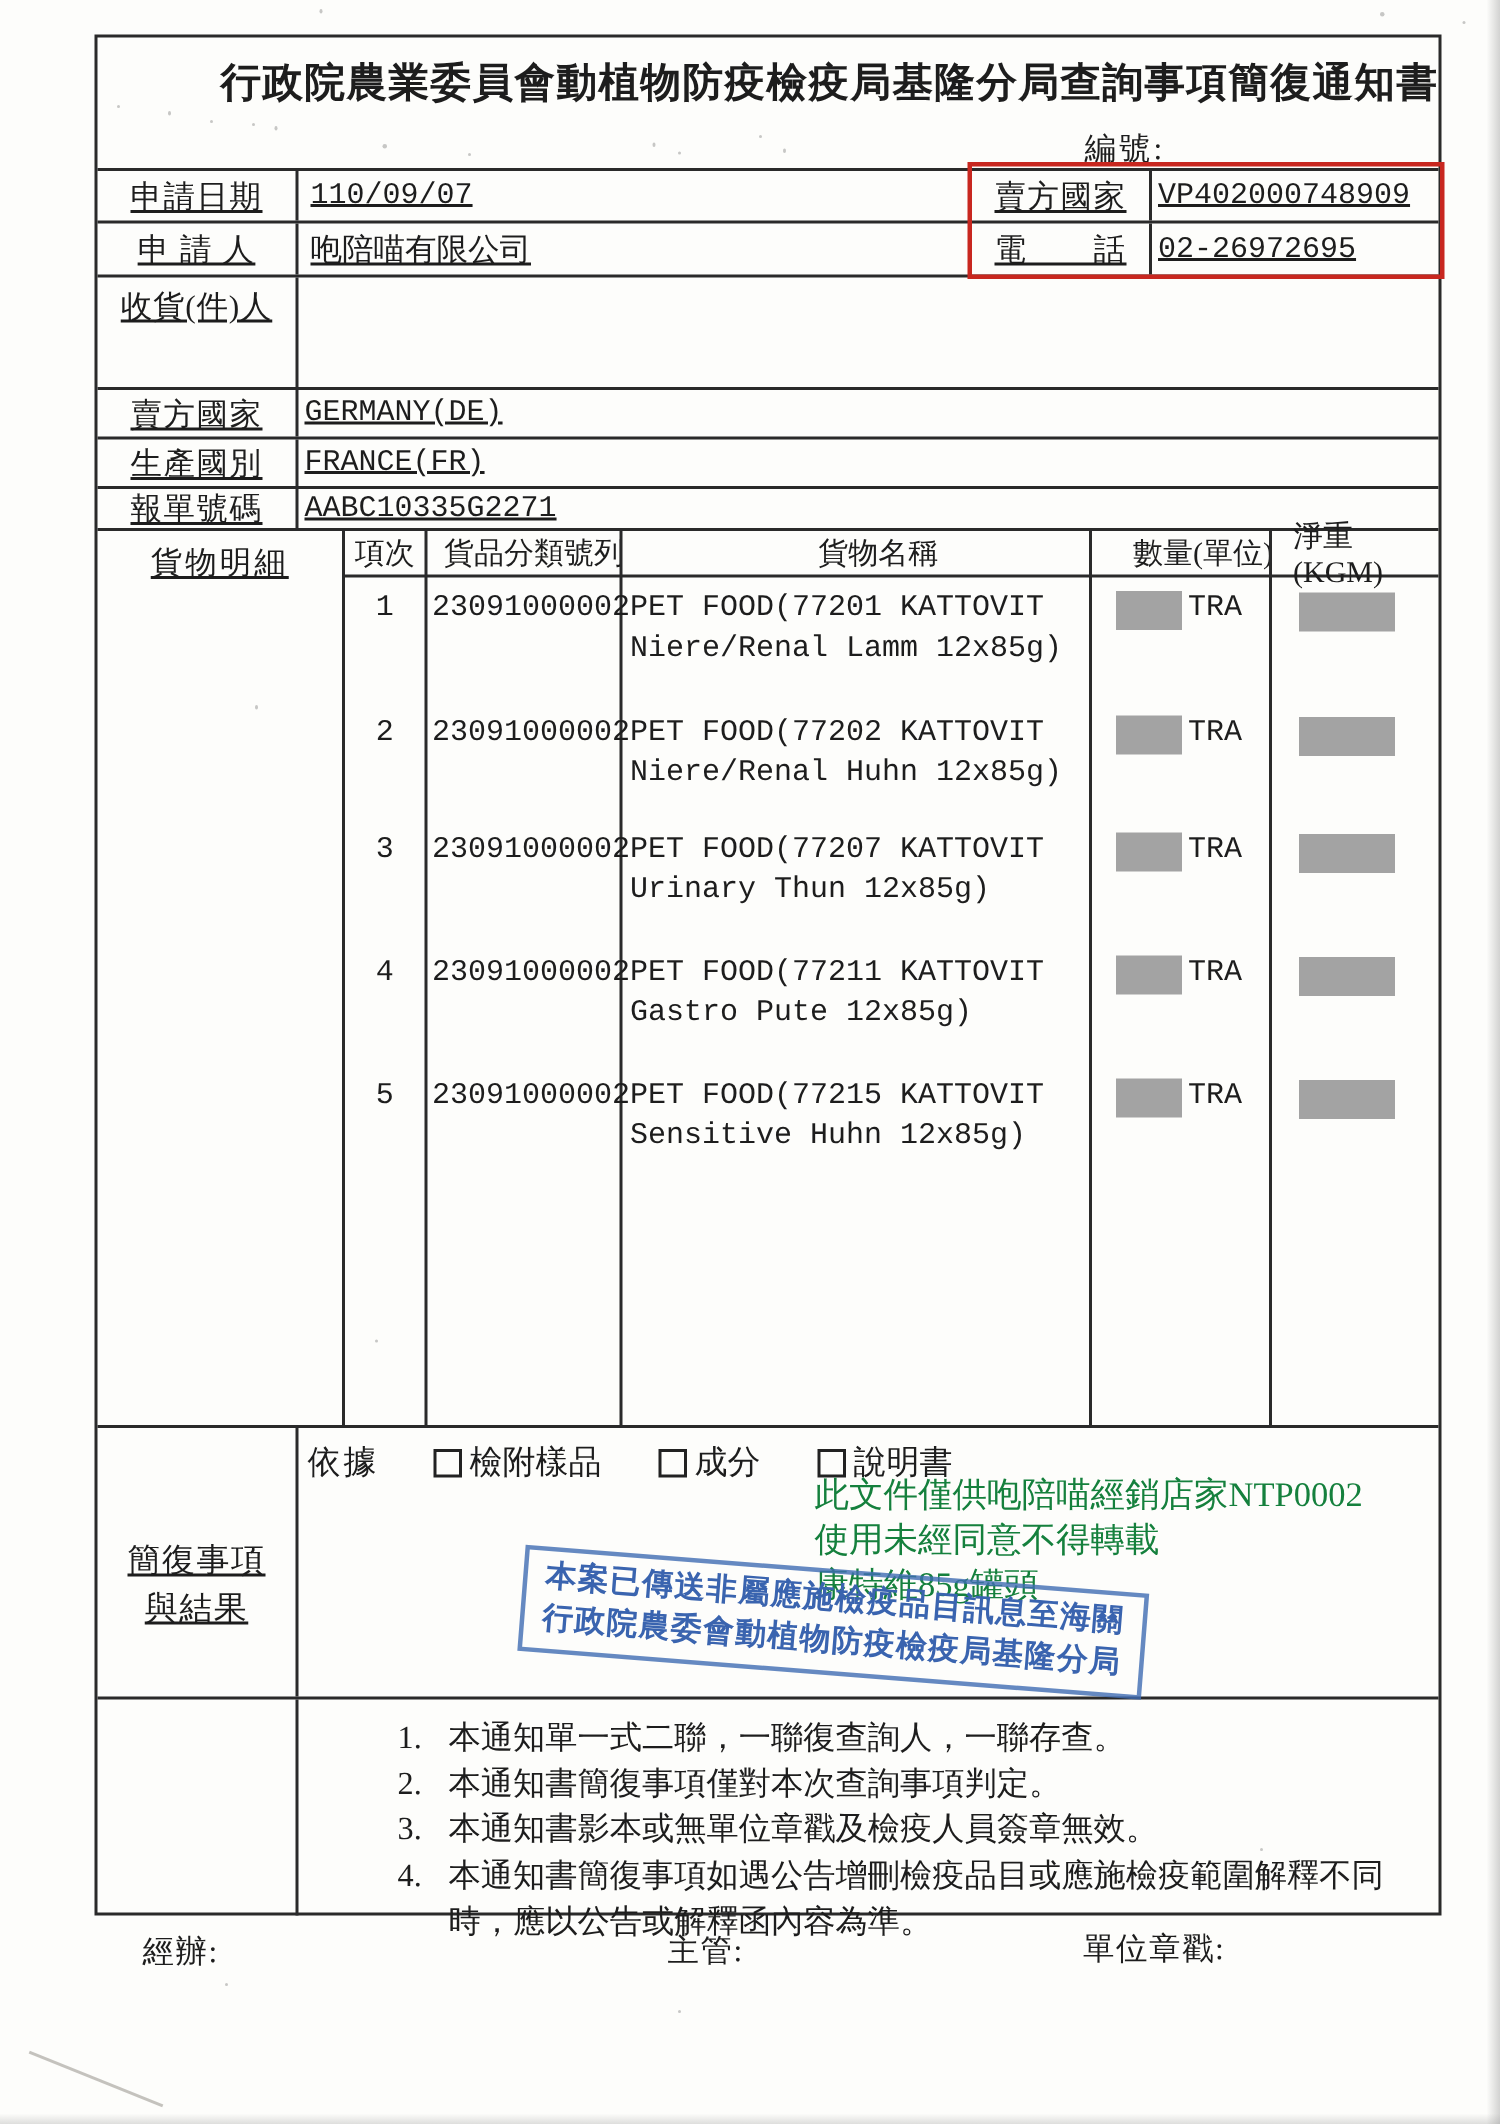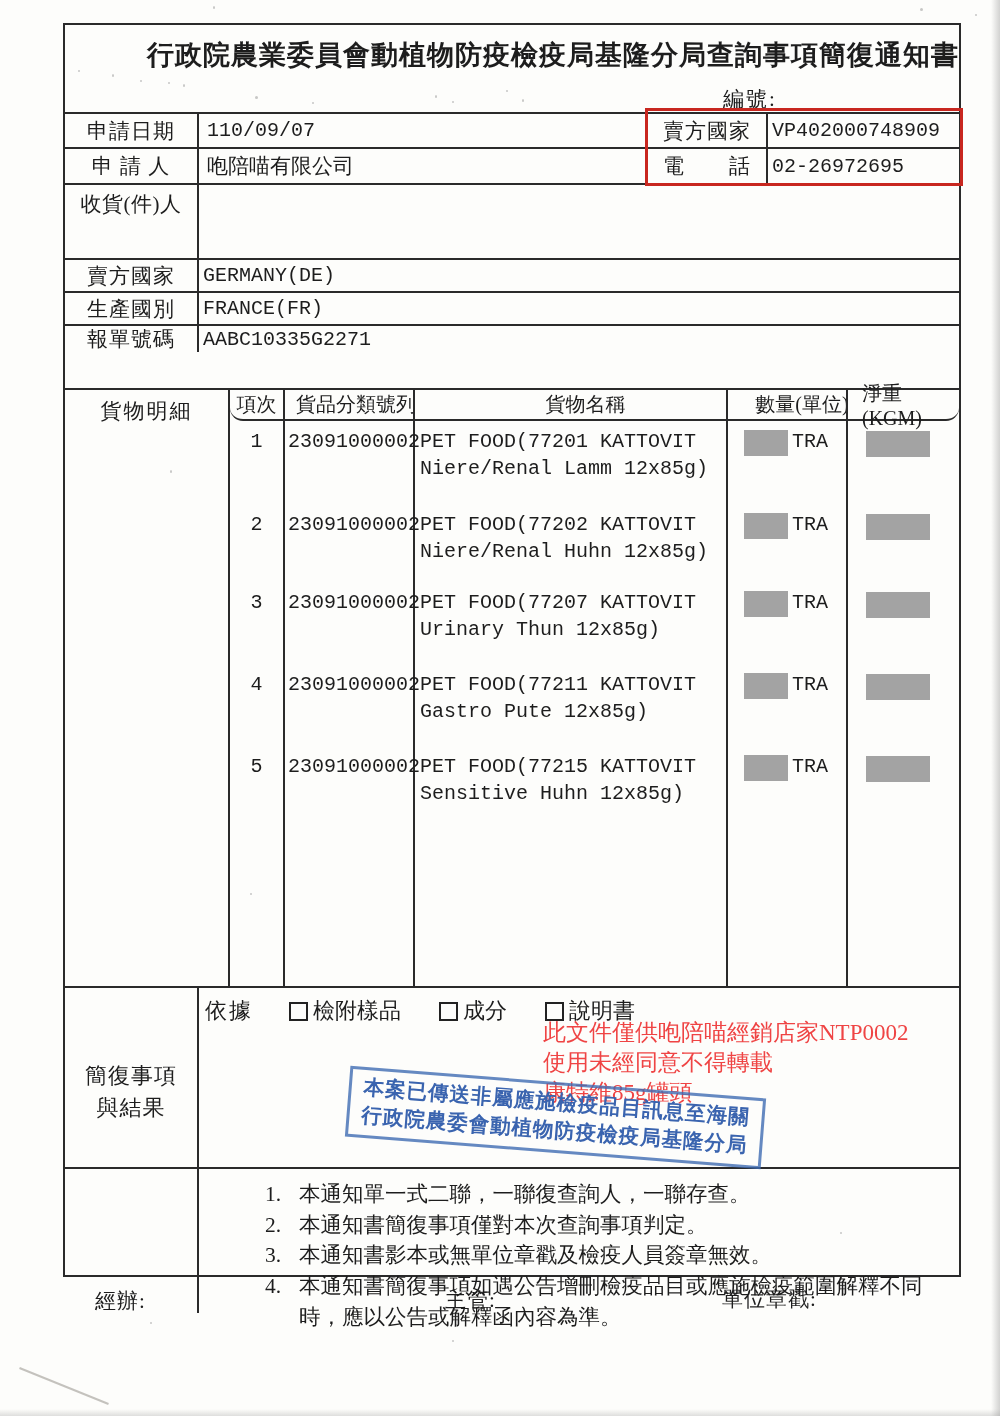--- a/index.html
+++ b/index.html
@@ -6,21 +6,21 @@
   .page {
     position:relative; width:1000px; height:1416px; margin:0 auto;
     background:#fdfdfb; overflow:hidden; color:#1d1d1d;
     font-family:"Liberation Serif","DejaVu Serif",serif;
   }
   .form {
     position:absolute; left:63px; top:23px; width:898px; height:1254px;
     border:2px solid #2a2a2a; box-sizing:border-box; background:transparent;
   }
   .row { display:flex; box-sizing:border-box; border-top:2px solid #2a2a2a; }
-  .cell { box-sizing:border-box; }
+  .cell { box-sizing:border-box;text-decoration:underline; }
   .br { border-right:2px solid #2a2a2a; }
   .lbl { font-size:21px; letter-spacing:1px; display:flex; align-items:center; justify-content:center; white-space:pre; }
   .mono { font-family:"Liberation Mono","DejaVu Sans Mono",monospace; font-size:20px; letter-spacing:0; }
   .cjk21 { font-size:21px; }
 
   
   .r-title { position:relative; height:87px; border-top:none; display:block; }
   .title-text { text-align:right; padding-top:12px; font-size:27px; font-weight:600; letter-spacing:1px; }
   .serial { position:absolute; left:658px; top:60px; font-size:21px; letter-spacing:2px; }
 
@@ -29,26 +29,26 @@
   .c-lab2 { width:120px; } .c-val2 { flex:1; display:flex; align-items:center; padding-left:4px; }
 
   .r-consignee { height:75px; }
   .consignee-lab { width:134px; font-size:21px; letter-spacing:0.5px; padding-top:5px; text-align:center; }
   .consignee-val { flex:1; display:flex; align-items:center; padding-left:8px; padding-top:14px; font-size:22px; }
 
   .r-sm { height:33px; } .r-decl { height:28px; }
   .c-valwide { flex:1; display:flex; align-items:center; padding-left:4px; }
 
   
-  .r-goods { height:598px;margin-top:36px; }
+  .r-goods { height:598px; }
   .g-side { width:165px; }
   .g-side .side-label { margin-top:7px; text-align:center; font-size:21px; letter-spacing:2px; }
   .g-main { flex:1; position:relative; }
   .vline { position:absolute; top:0; bottom:0; width:2px; background:#2a2a2a; }
-  .g-head { display:flex; height:31px; border-bottom:2px solid #2a2a2a; box-sizing:border-box;border-radius:13px; }
+  .g-head { display:flex; height:31px; border-bottom:2px solid #2a2a2a; box-sizing:border-box; }
   .g-head .hc { display:flex; align-items:center; justify-content:center; font-size:20px; box-sizing:border-box; }
   .item { position:absolute; left:0; width:100%; height:58px; }
   .item span { position:absolute; }
   .it-no { left:0; width:53px; text-align:center; font-size:20px; }
   .it-code { left:58px; top:0; }
   .it-n1 { left:190px; top:0; }
   .it-n2 { left:190px; top:27px; }
   .redact { position:absolute; background:#a3a3a3; }
   .q-box { left:514px; top:0px; width:44px; height:26px; }
   .it-unit { left:562px; top:0; }
@@ -56,21 +56,21 @@
 
   
   .r-review { height:181px; }
   .rv-side { width:134px; text-align:center; font-size:22px; letter-spacing:1px; padding-top:72px; line-height:1.45; }
   .rv-main { flex:1; position:relative; }
   .basis-line { display:flex; align-items:center; padding:8px 0 0 6px; font-size:22px; }
   .basis-label { letter-spacing:2px; }
   .cb-group { display:flex; margin-left:36px; gap:38px; }
   .cb-item { display:flex; align-items:center; white-space:pre; }
   .cb { width:15px; height:15px; border:2px solid #222; display:inline-block; margin-right:5px; flex:none; }
-  .watermark { position:absolute; left:344px; top:30px; color:#ef4444; font-size:23px; line-height:1.3; }
+  .watermark { position:absolute; left:344px; top:30px; color:#15803d; font-size:23px; line-height:1.3; }
   .stamp {
     position:absolute; left:148px; top:94px; transform:rotate(4.5deg);
     border:3px solid rgba(62,108,179,0.8); color:#3a64af; padding:4px 12px 6px 12px;
     font-size:20.5px; font-weight:600; letter-spacing:1px; line-height:1.35;
     white-space:nowrap; z-index:3; background:rgba(255,255,255,0.0);
   }
 
   
   .r-notes { height:146px; }
   .nt-side { width:134px; }

